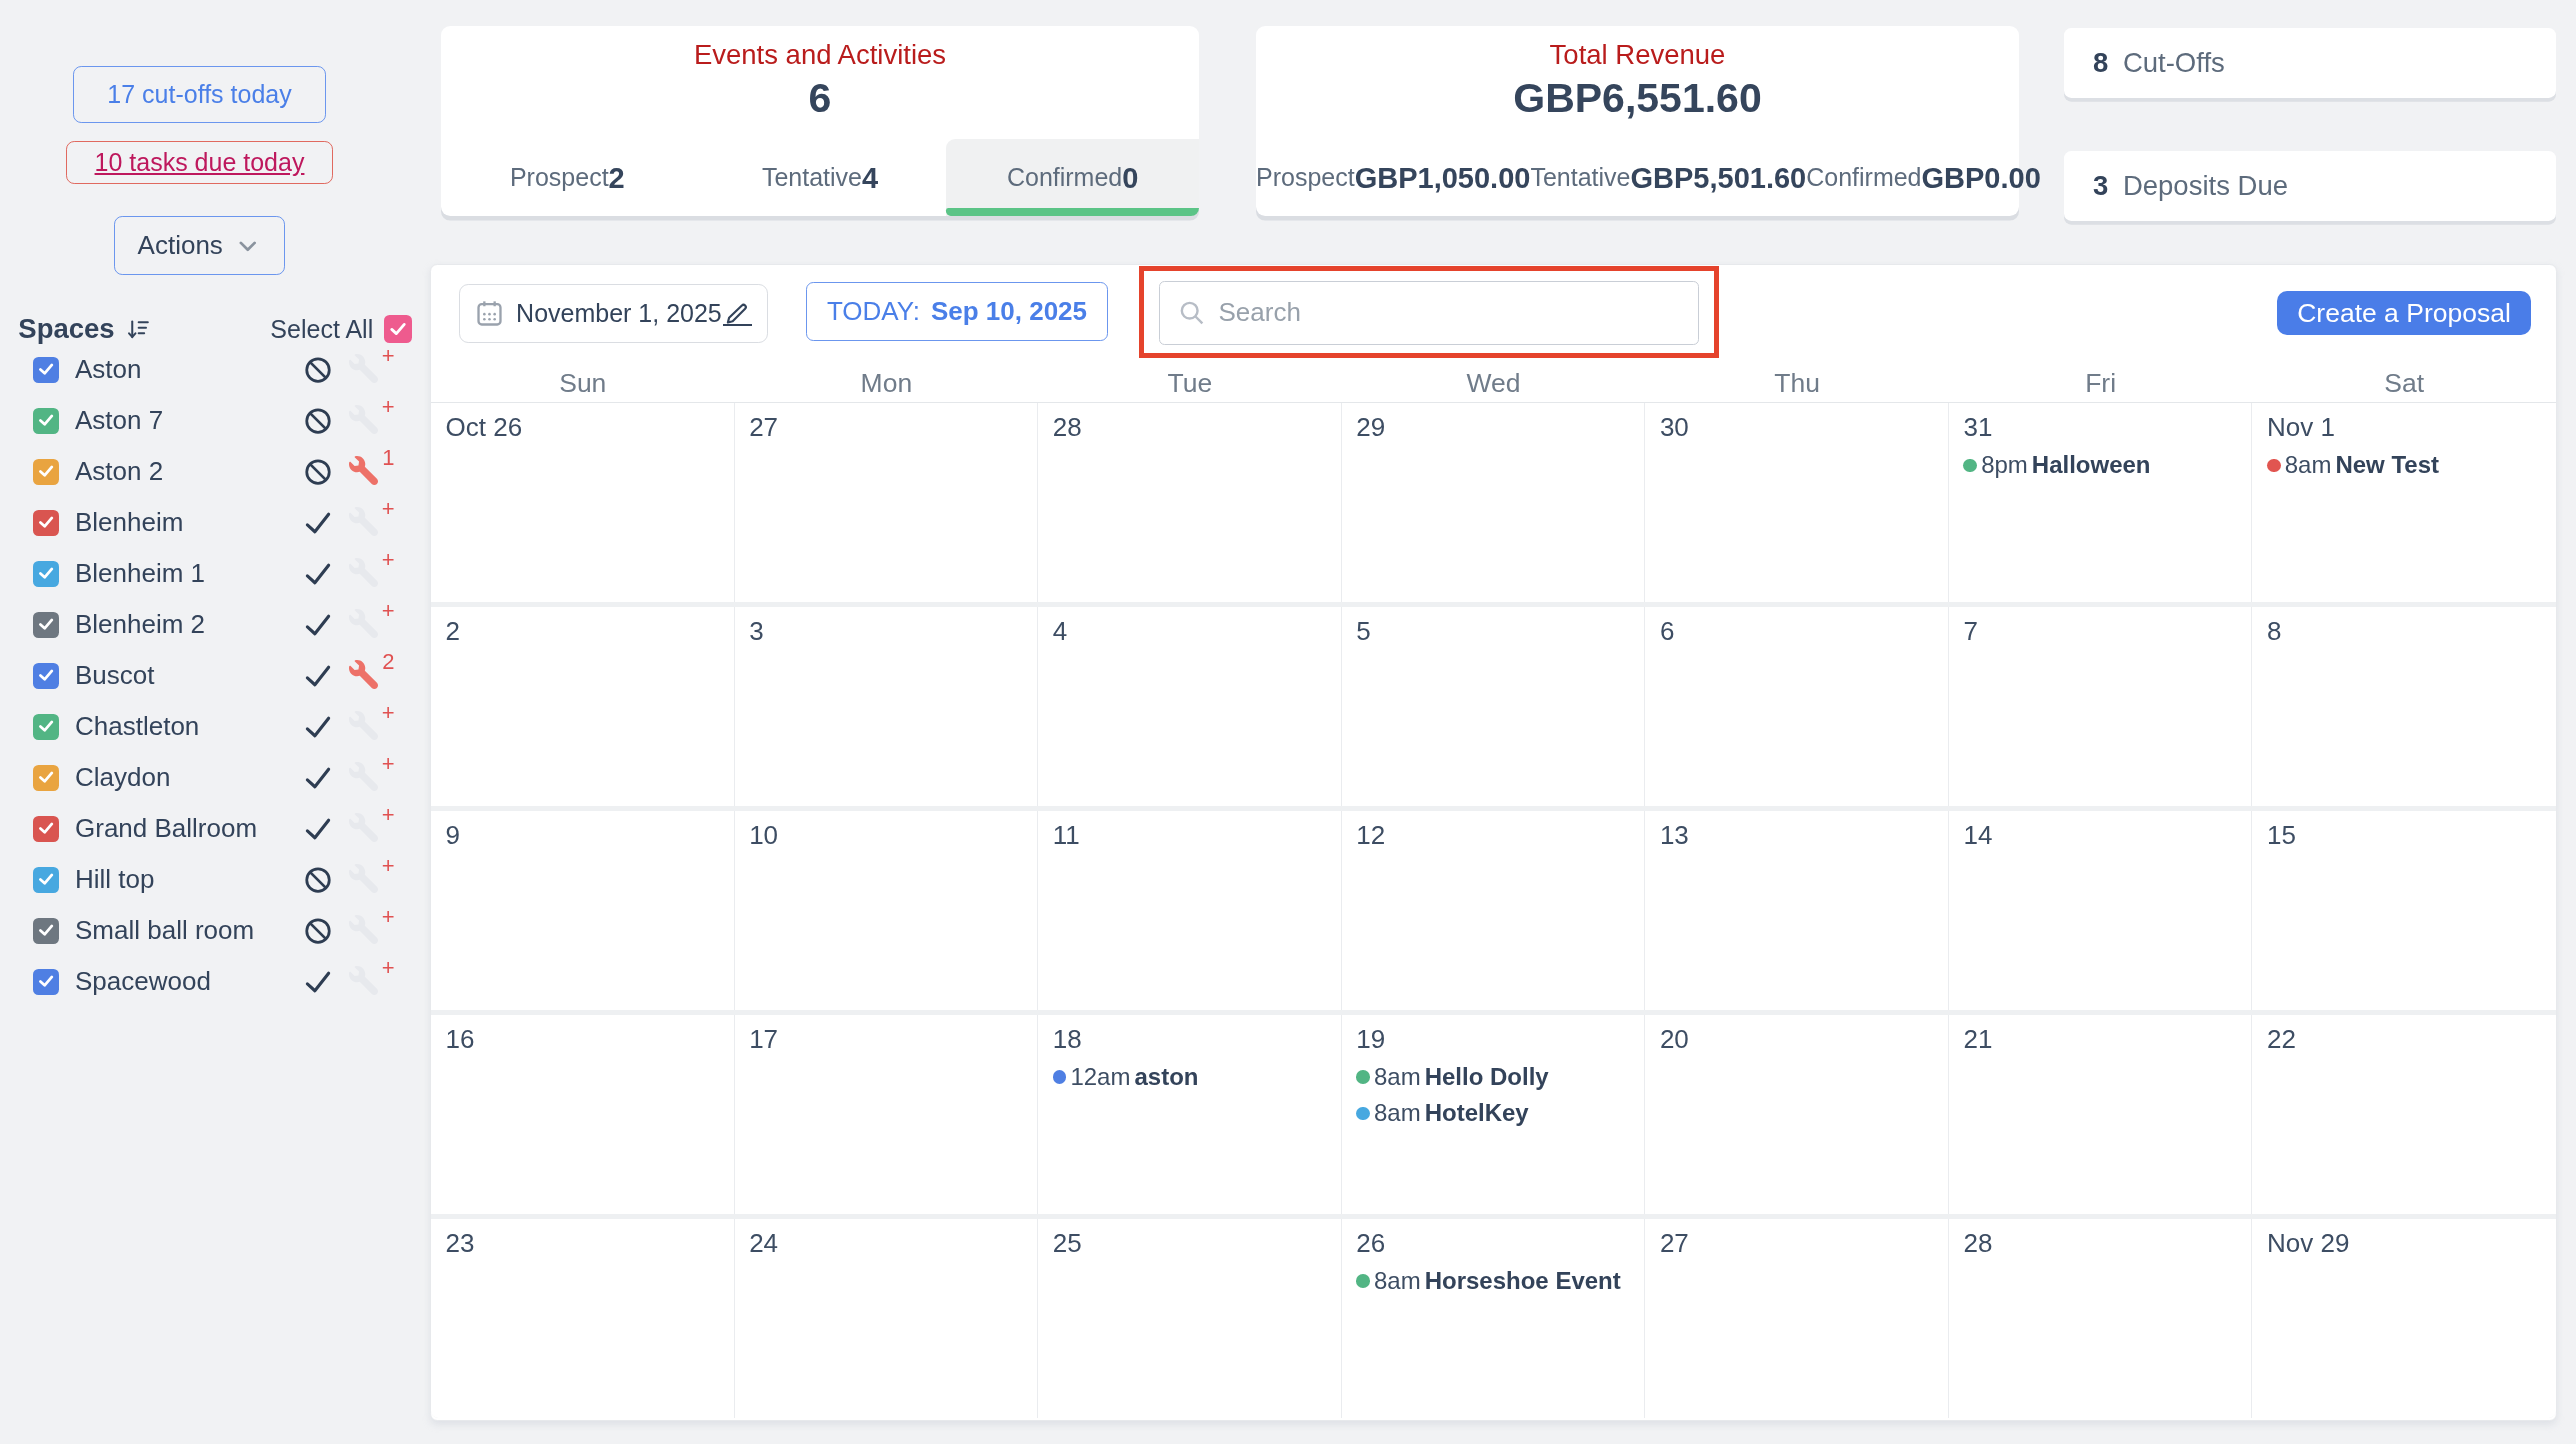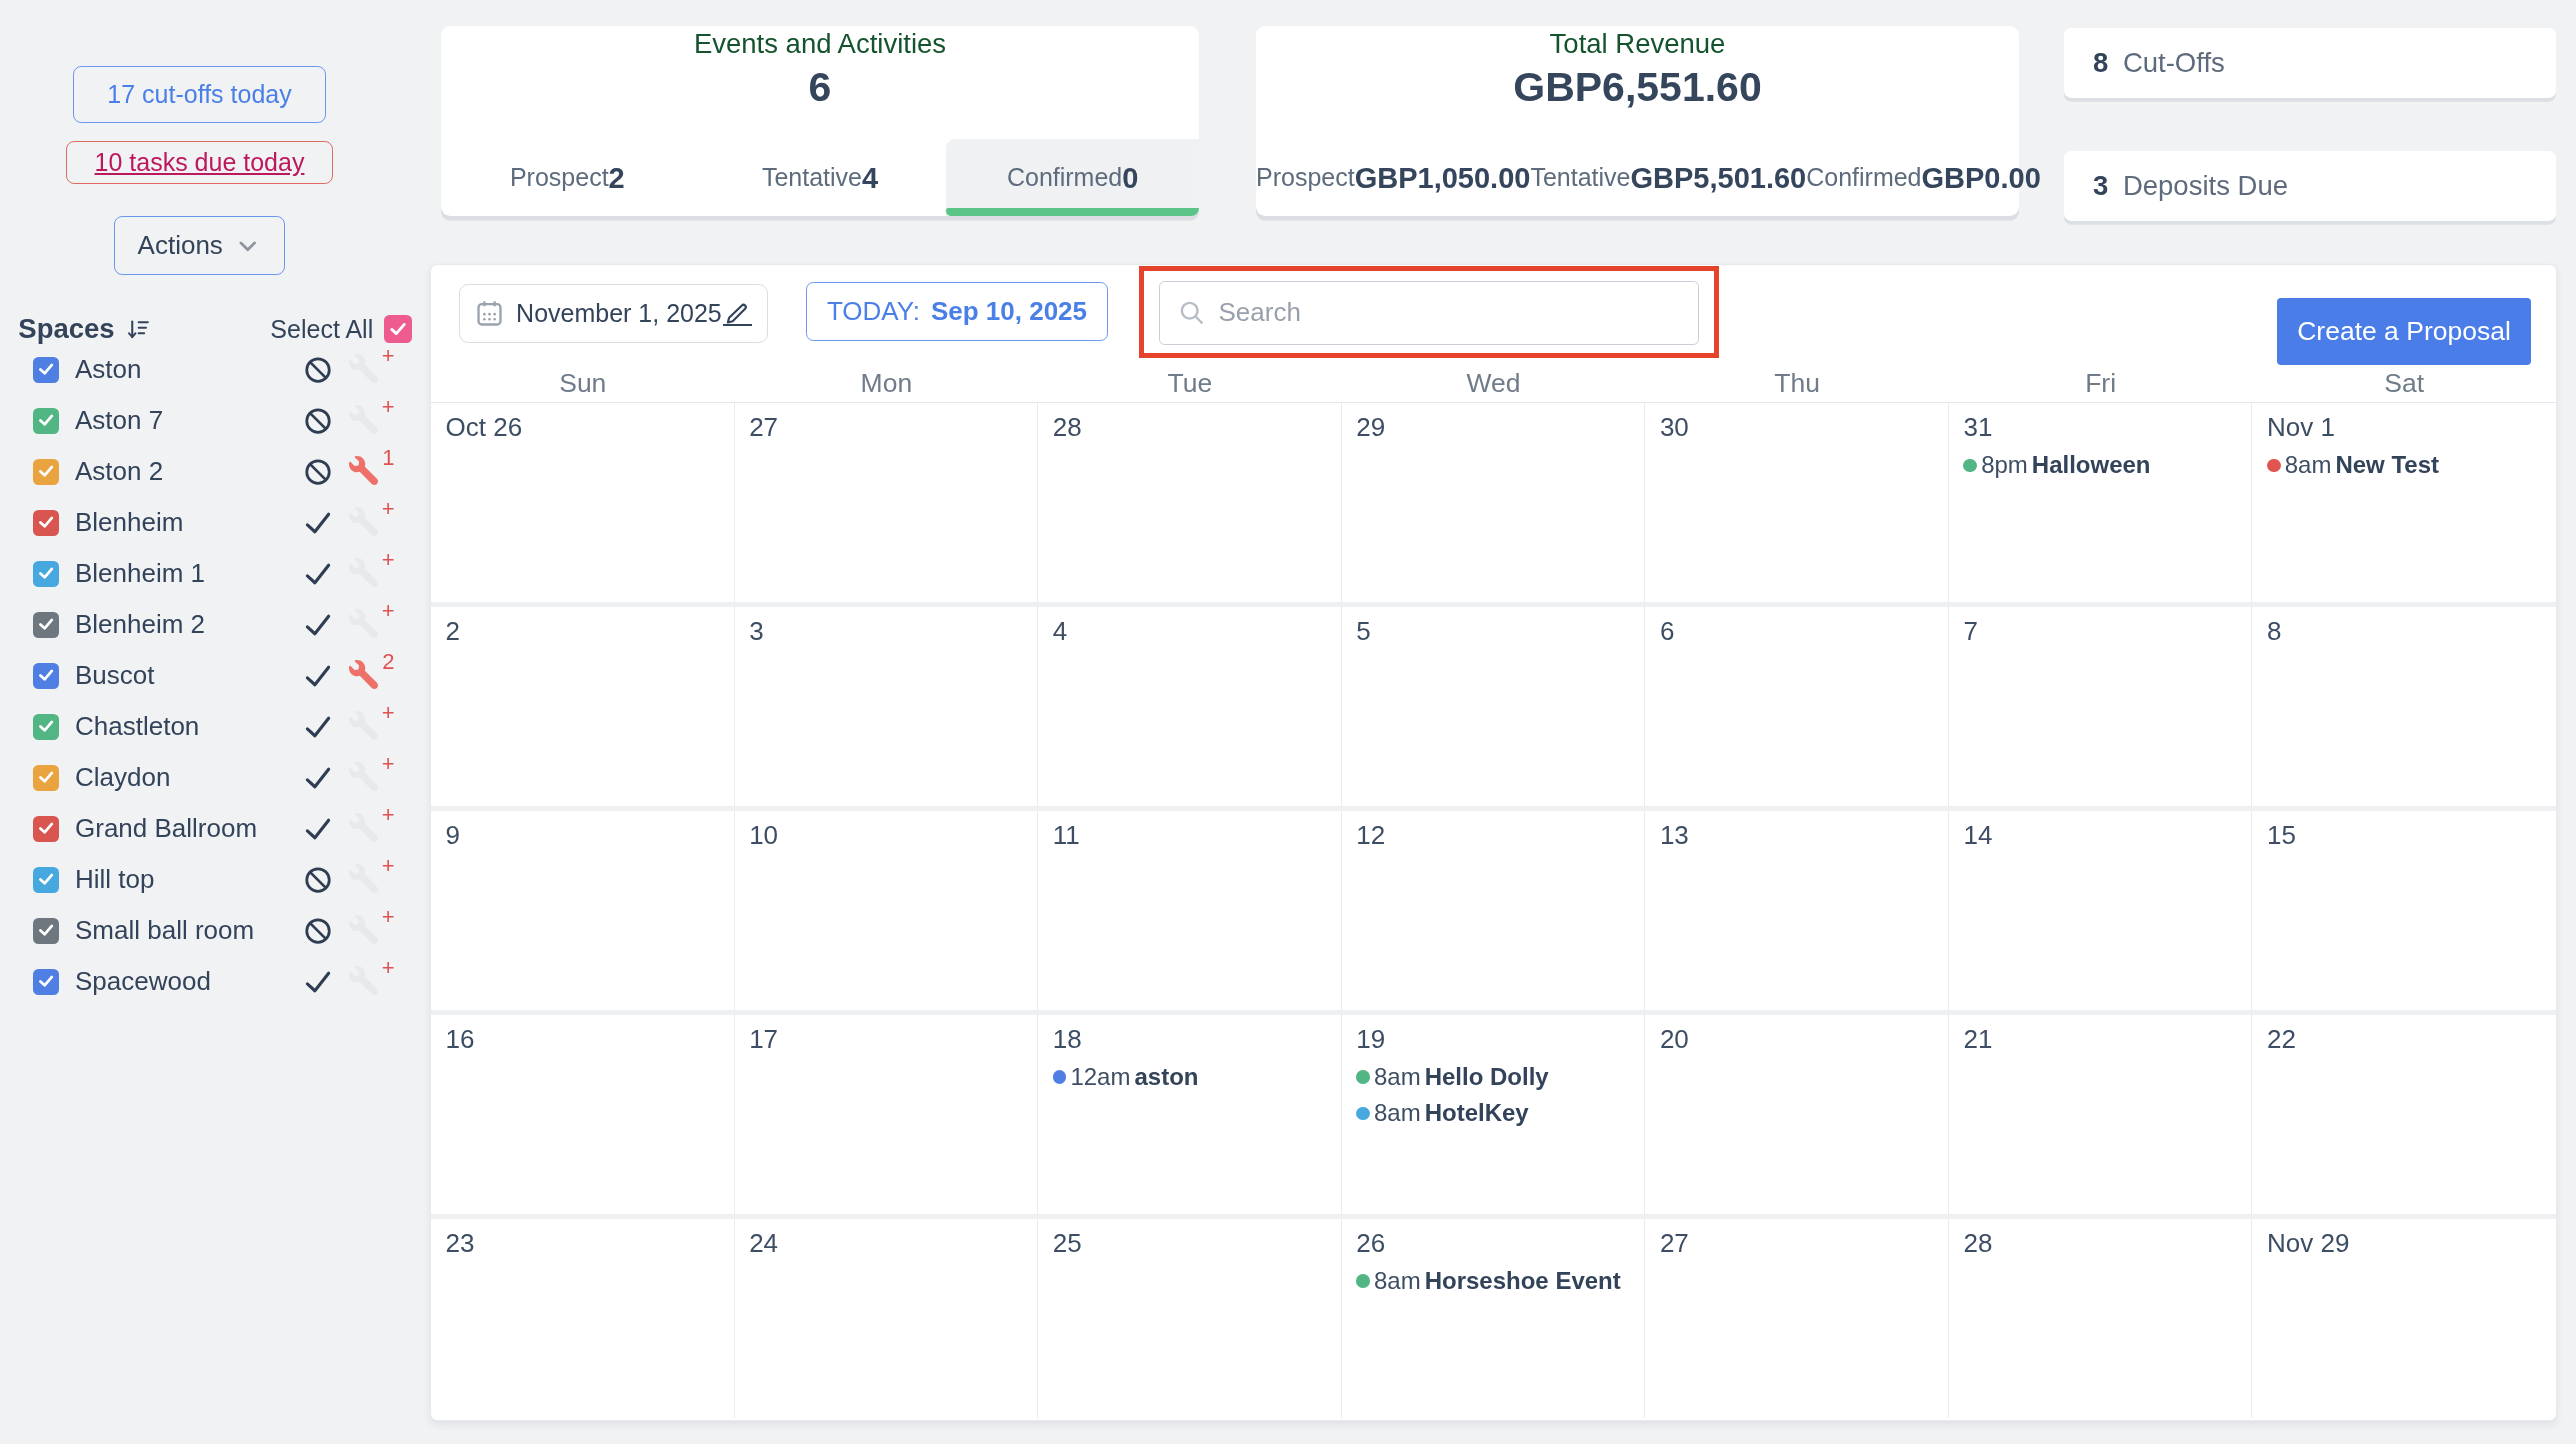--- a/index.html
+++ b/index.html
@@ -27,21 +27,21 @@
                     display:flex; align-items:center; justify-content:center; cursor:pointer; }
   .space-label { position:absolute; left:75px; font-size:26px; color:#33435a; white-space:nowrap; }
   .space-status { position:absolute; left:302px; width:31px; height:31px; display:flex; align-items:center; justify-content:center; cursor:pointer; }
   .wrench-wrap { position:absolute; left:349px; width:31px; height:31px; cursor:pointer; }
   .wrench-sup { position:absolute; top:-11px; right:-14.6px; font-size:22px; color:#e05252; font-weight:normal; }
 
   
   .card { position:absolute; background:#fff; border-radius:9.2px; box-shadow:0 4.6px 0 rgba(199,204,212,.55); }
   #events-card  { left:441px;  top:26px; width:758px; height:190px; }
   #revenue-card { left:1256px; top:26px; width:763px; height:190px; }
-  .stat-title { text-align:center; padding-top:2px; font-size:27.5px; color:#14532d; }
+  .stat-title { text-align:center; padding-top:13px; font-size:27.5px; color:#b91c1c; }
   .stat-total { text-align:center; margin-top:3.7px; font-size:41px; font-weight:bold; color:#35455c; }
   .breakdown { position:absolute; left:0; right:0; bottom:0; height:77px; display:flex; }
   .bd-col { flex:1; display:flex; flex-direction:row; align-items:center; justify-content:center; position:relative; }
   .bd-label { font-size:25px; color:#5d6b7c; }
   .bd-value { font-size:29px; font-weight:600; color:#35455c; margin-top:2.7px; }
   .bd-col.selected { background:#f0f1f2; border-radius:9.2px 0 9.2px 0; }
   .bd-col.selected .green-bar { position:absolute; left:0; right:0; bottom:0; height:8.2px;
                                 background:#5bc487; border-radius:2.7px 0 9.2px 5.5px; }
 
   .side-card { position:absolute; left:2064px; width:492px; height:70px; background:#fff; border-radius:7.3px;
@@ -67,22 +67,22 @@
   .search-wrap { position:absolute; left:728px; top:15.6px; width:540px; height:64px; border:1.8px solid #c9ced6;
                  border-radius:5.5px; background:#fff; display:flex; align-items:center; }
   .search-wrap svg { margin-left:16.5px; }
   .search-input { border:none; outline:none; flex:1; height:100%; font-size:26px; color:#7f1d1d;
                   font-family:inherit; margin-left:13px; background:transparent; }
   .search-input::placeholder { color:#98a1ab; }
 
   .annotation-rect { position:absolute; left:708px; top:0.9px; width:580px; height:92px;
                      border:5.5px solid #e5432c; z-index:10; pointer-events:none; }
 
-  .create-btn { position:absolute; left:1846px; top:33px; width:254px; height:67px; background:#4a7de8;
-                border:none; border-radius:4px; color:#fff; font-size:26.5px; font-family:inherit;
+  .create-btn { position:absolute; left:1846px; top:26px; width:254px; height:44px; background:#4a7de8;
+                border:none; border-radius:10px; color:#fff; font-size:26.5px; font-family:inherit;
                 display:flex; align-items:center; justify-content:center; cursor:pointer; }
 
   .cal-head { position:absolute; left:0; top:103px; width:100%; display:grid; grid-template-columns:repeat(7,1fr); }
   .cal-head span { text-align:center; font-size:26.5px; color:#707c8a; }
 
   .cal-grid { position:absolute; left:0; right:0; top:137px; bottom:1.8px; display:grid;
               grid-template-columns:repeat(7,1fr); grid-template-rows:repeat(5,1fr); row-gap:4.6px;
               background:#eef0f2; border-top:0.9px solid #e4e7ea; border-radius:0 0 7.3px 7.3px; overflow:hidden; }
   .cal-cell { background:#fff; border-right:0.9px solid #eaecef; padding:9.2px 9.2px 0 14.6px; cursor:pointer; }
   .cal-cell:nth-child(7n) { border-right:none; }

